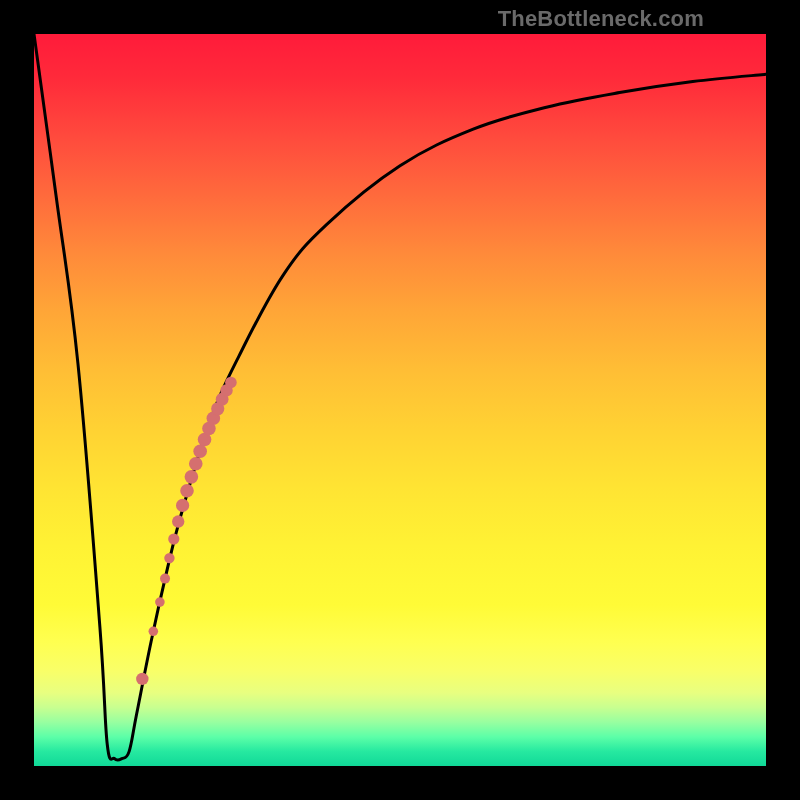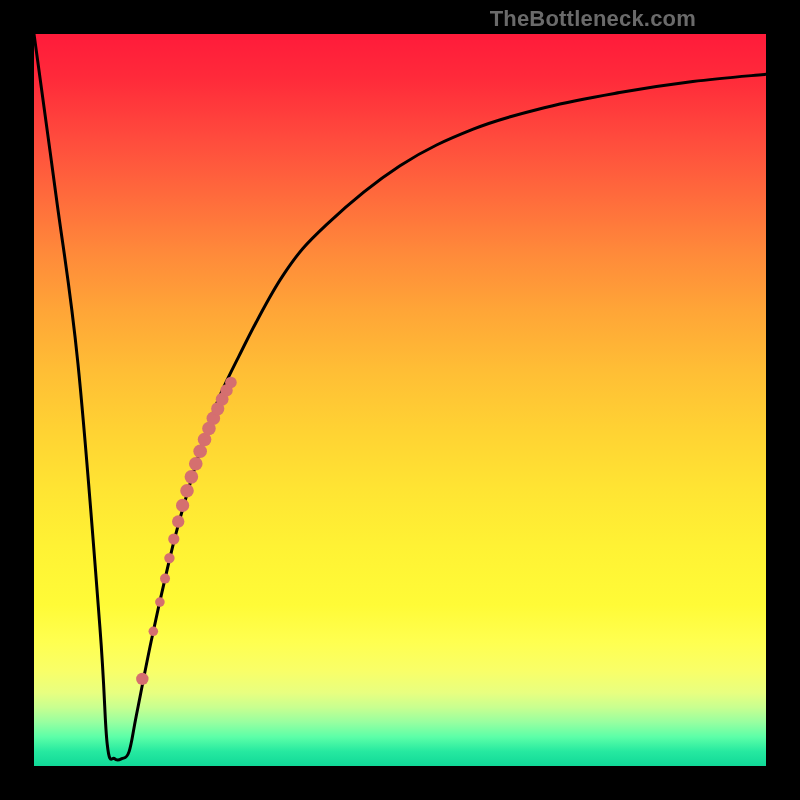--- a/index.html
+++ b/index.html
@@ -10,20 +10,21 @@
     overflow: hidden;
     background: #000;
   }
   .frame {
     position: absolute;
     left: 0;
     top: 0;
     width: 712px;
     height: 800px;
     background: #000;
+    padding-left: 8px;
   }
   .plot {
     position: absolute;
     left: 34px;
     top: 34px;
     width: 732px;
     height: 732px;
     overflow: hidden;
   }
   .gradient {

